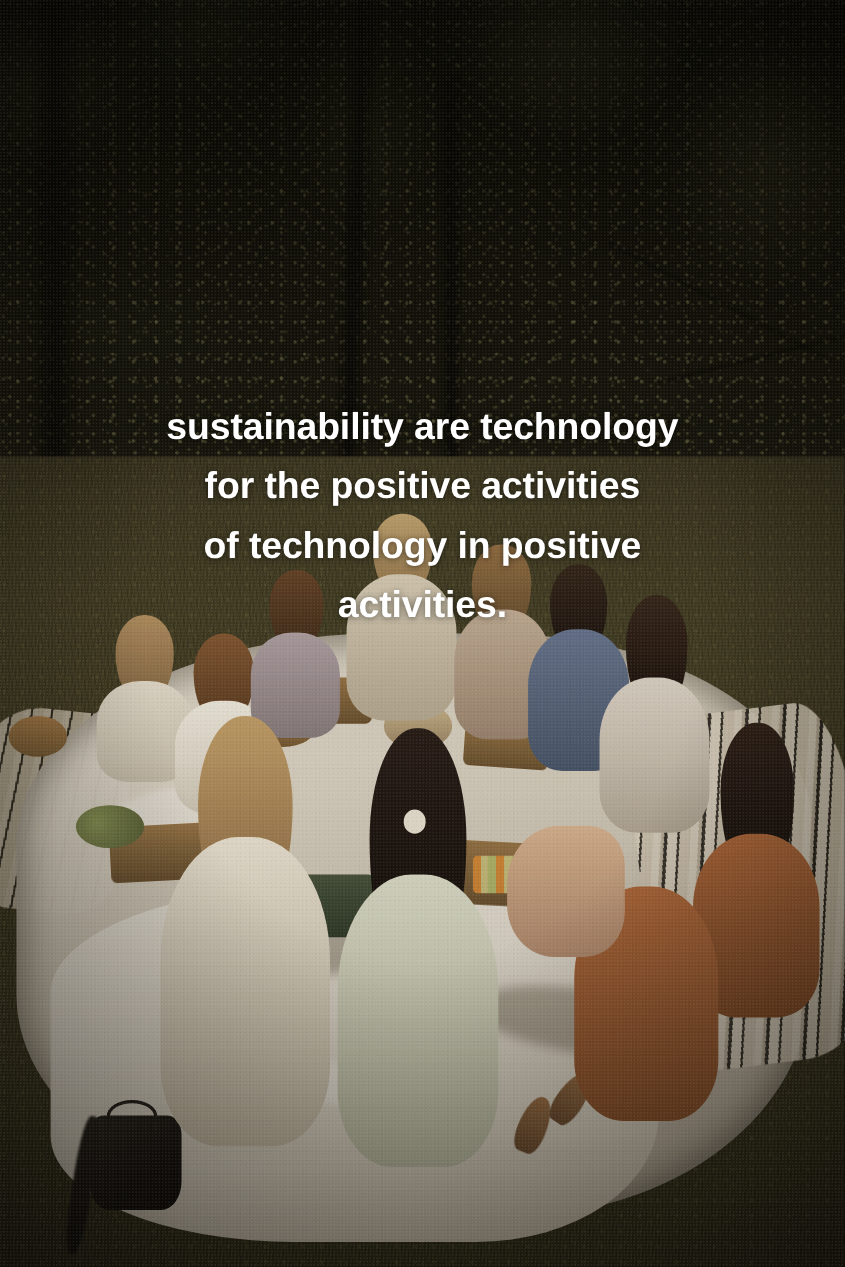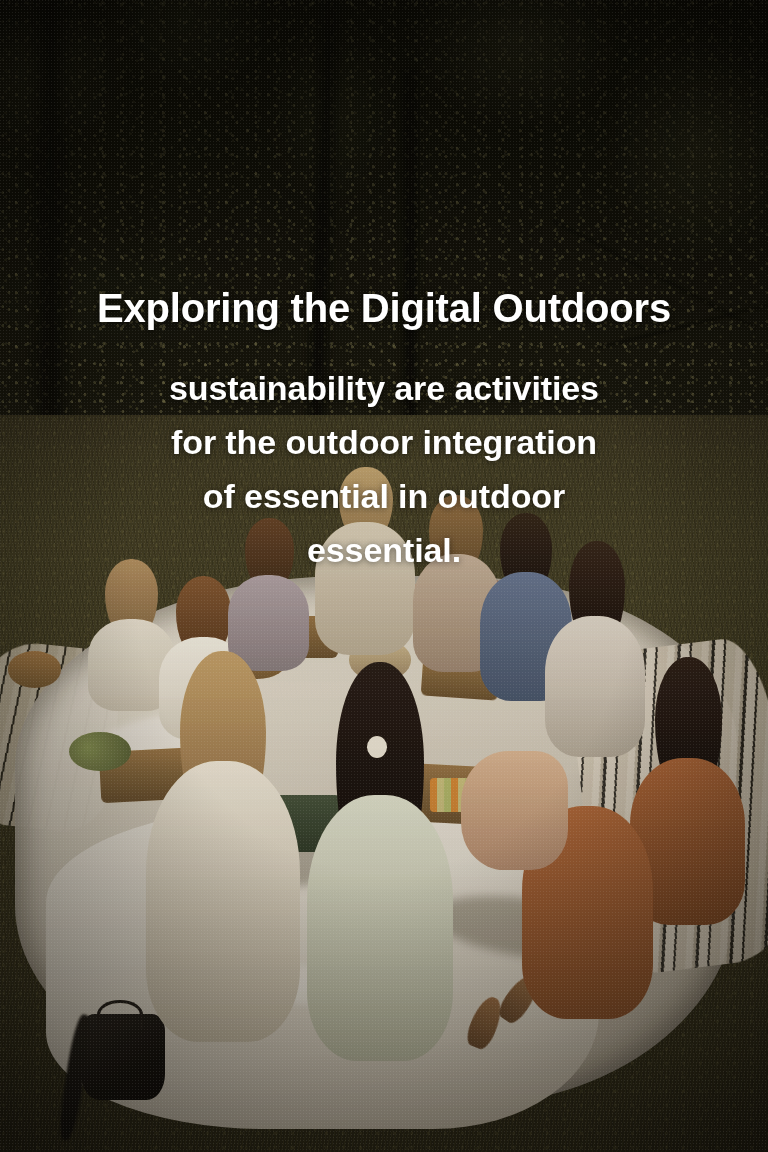--- a/index.html
+++ b/index.html
@@ -332,24 +332,23 @@
 
     <div class="tone"></div>
     <div class="warm"></div>
     <div class="darken-top"></div>
     <div class="vignette"></div>
     <div class="grain"></div>
   </div>
 
   <div class="overlay">
 
-    <div class="title">Exploring the Digital Outdoors</div>
 
     <div class="subtitle">
-      <span>sustainability are activities</span>
-      <span>for the outdoor integration</span>
-      <span>of essential in outdoor</span>
-      <span>essential.</span>
+      <span>sustainability are technology</span>
+      <span>for the positive activities</span>
+      <span>of technology in positive</span>
+      <span>activities.</span>
     </div>
 
   </div>
 
 </div>
 
 </body></html>

